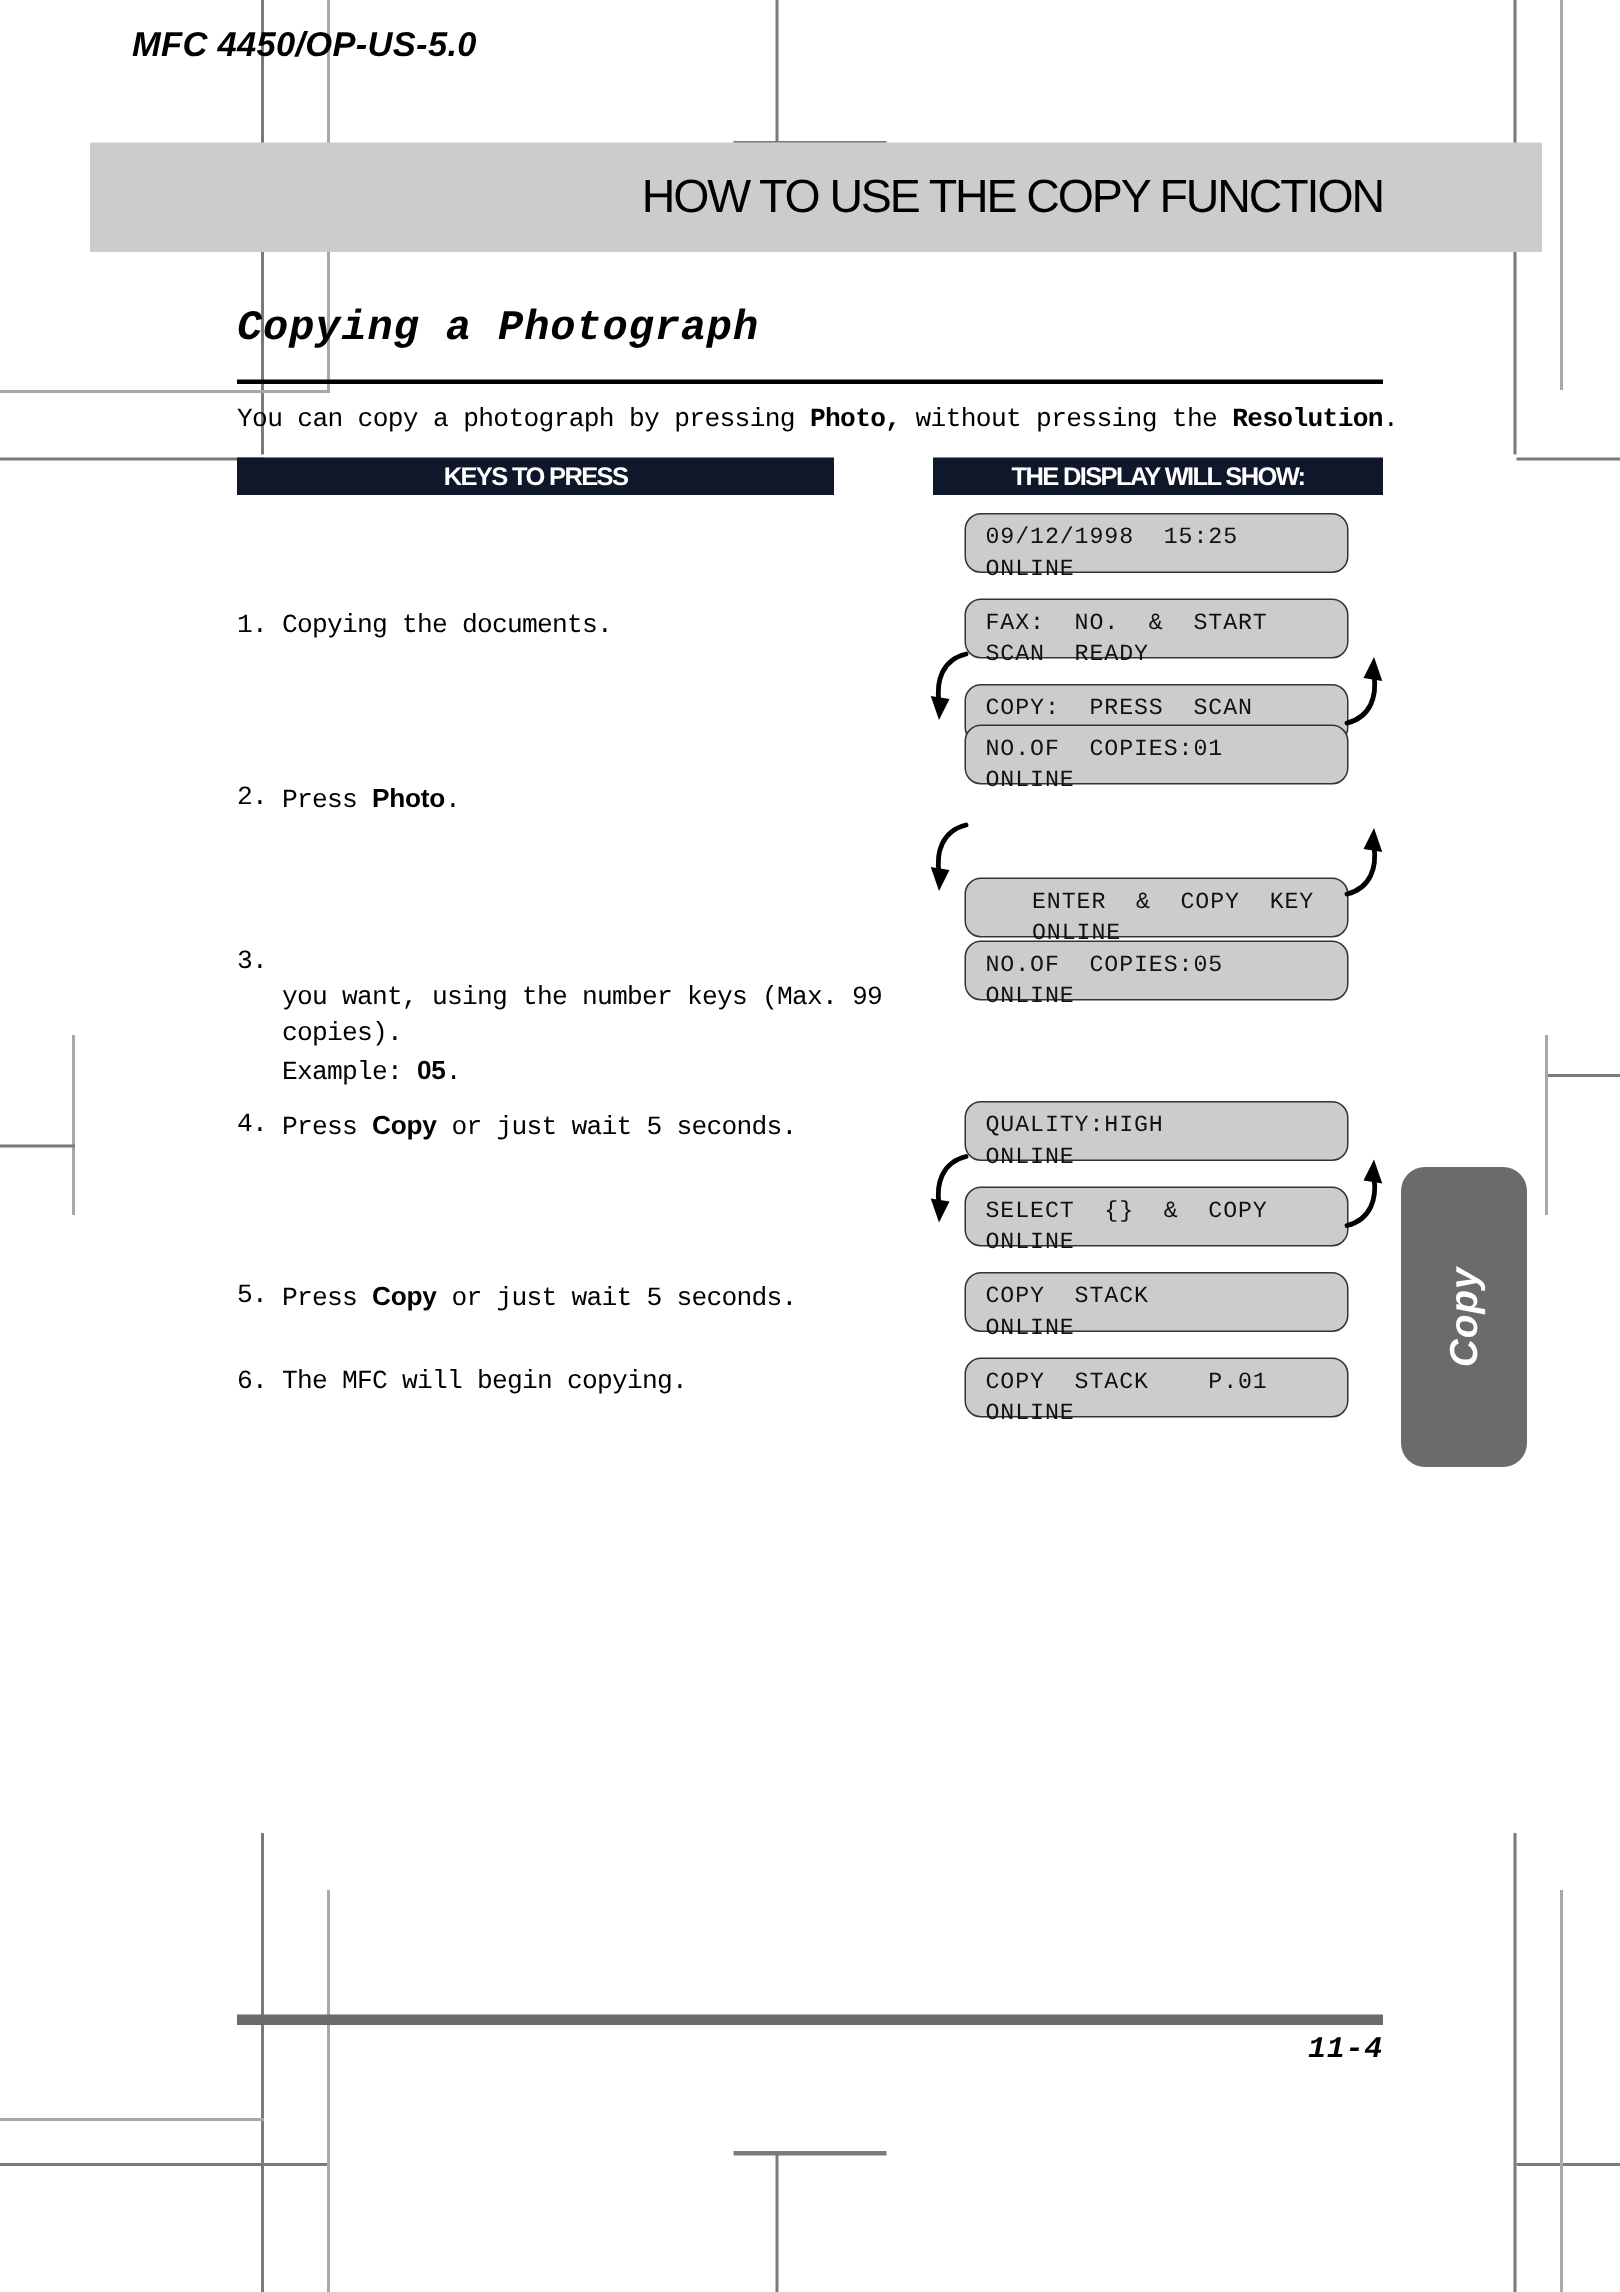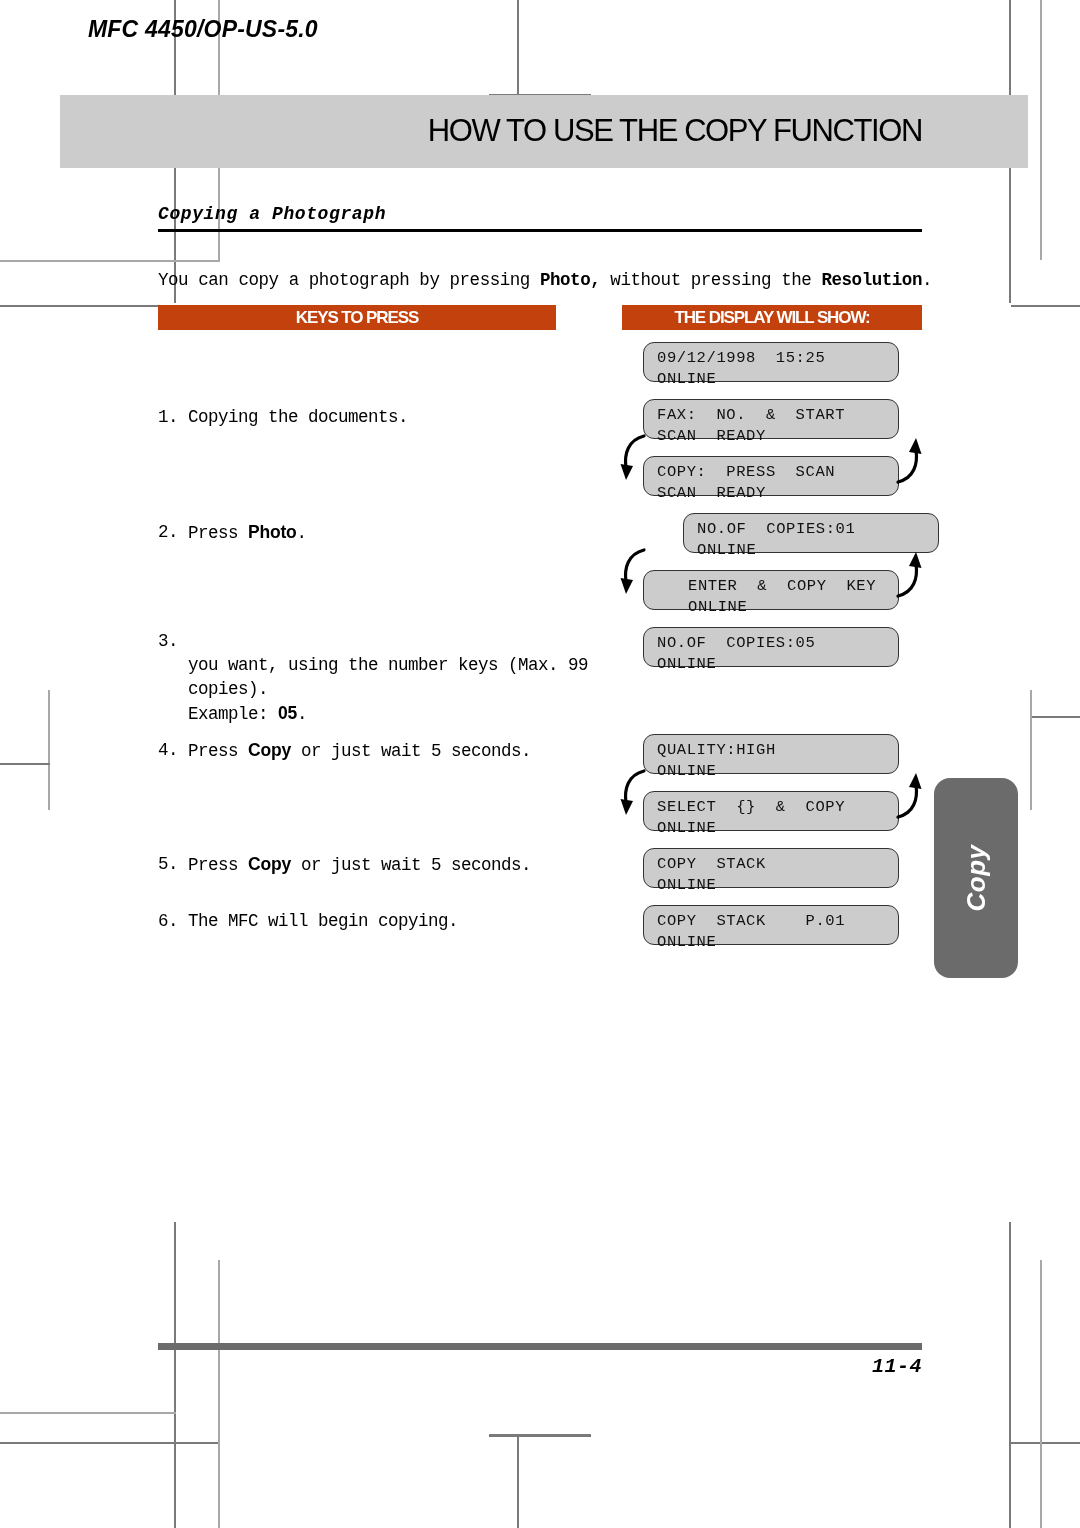--- a/index.html
+++ b/index.html
@@ -58,24 +58,24 @@
   #section-heading {
     position: absolute;
     left: 158px;
     top: 204px;
     width: 764px;
   }
   #section-heading .txt {
     font-family: "Liberation Mono", monospace;
     font-weight: bold;
     font-style: italic;
-    font-size: 18px;
+    font-size: 28px;
     letter-spacing: 0.6px;
     display: block;
-    padding-bottom: 5px;
+    padding-bottom: 18px;
   }
   #section-heading .rule {
     display: block;
     height: 2.5px;
     background: #000;
     width: 100%;
   }
 
   
   #intro {
@@ -94,21 +94,21 @@
   }
   .keyserif {
     font-family: "Liberation Mono", monospace;
     font-weight: bold;
   }
 
   
   .colhead {
     position: absolute;
     height: 25px;
-    background: #c2410c;
+    background: #0f172a;
     color: #ffffff;
     font-family: "Liberation Sans", sans-serif;
     font-weight: bold;
     font-size: 17px;
     letter-spacing: -1.1px;
     display: flex;
     align-items: center;
     justify-content: center;
   }
   #head-keys  { left: 158px; top: 305px; width: 398px; }
@@ -306,25 +306,25 @@
   <span class="l2">ONLINE</span>
 </div>
 <div class="lcd" style="top:399px;">
   <span class="l1">FAX:  NO.  &amp;  START</span>
   <span class="l2">SCAN  READY</span>
 </div>
 <div class="lcd" style="top:456px;">
   <span class="l1">COPY:  PRESS  SCAN</span>
   <span class="l2">SCAN  READY</span>
 </div>
-<div class="lcd" style="top:513px;margin-left:40px;">
+<div class="lcd" style="top:483px;">
   <span class="l1">NO.OF  COPIES:01</span>
   <span class="l2">ONLINE</span>
 </div>
-<div class="lcd" style="top:570px;padding-left:44px;">
+<div class="lcd" style="top:585px;padding-left:44px;">
   <span class="l1">ENTER  &amp;  COPY  KEY</span>
   <span class="l2">ONLINE</span>
 </div>
 <div class="lcd" style="top:627px;">
   <span class="l1">NO.OF  COPIES:05</span>
   <span class="l2">ONLINE</span>
 </div>
 <div class="lcd" style="top:734px;">
   <span class="l1">QUALITY:HIGH</span>
   <span class="l2">ONLINE</span>

